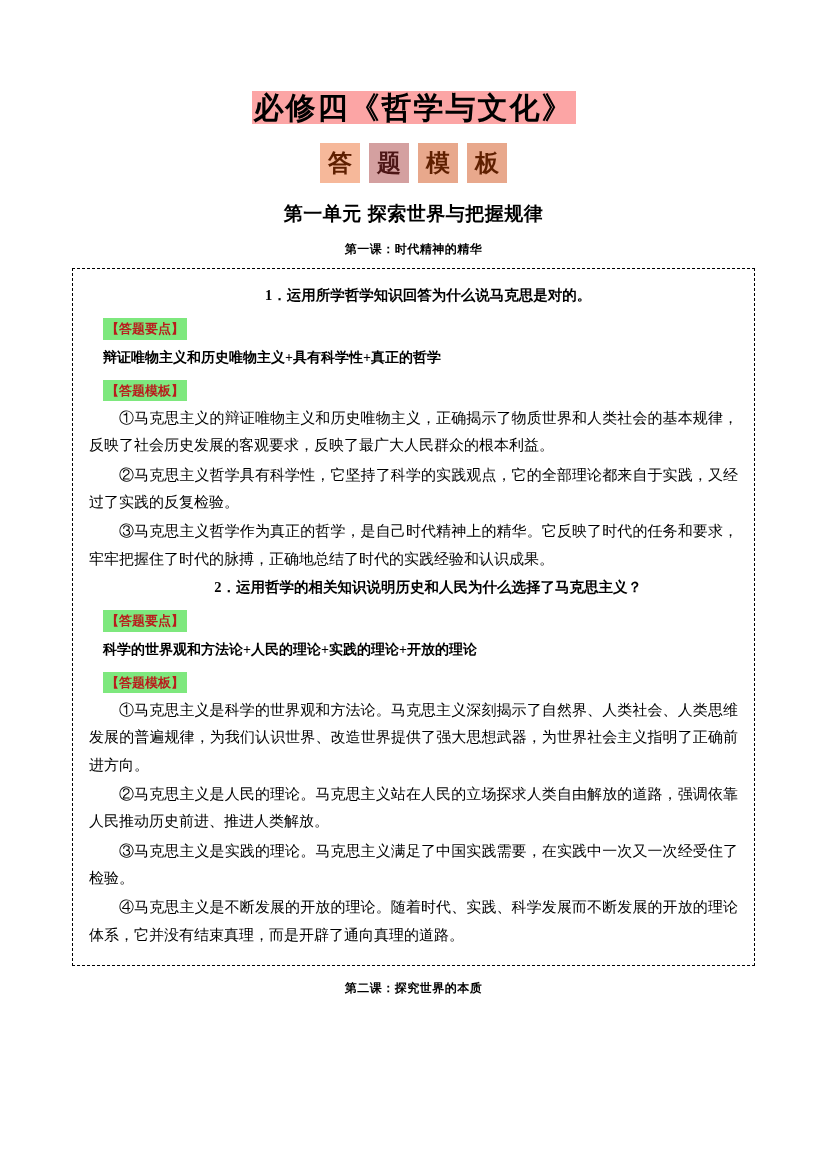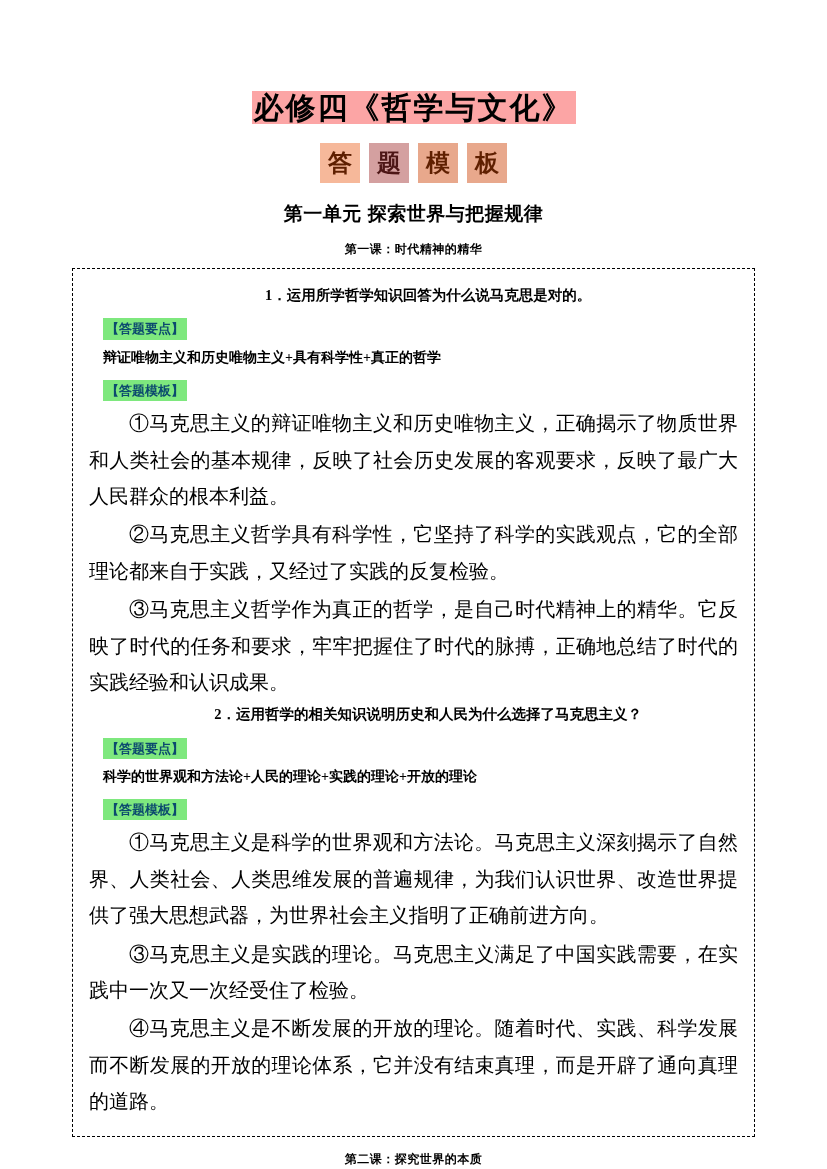--- a/index.html
+++ b/index.html
@@ -100,37 +100,37 @@
     font-weight: bold;
     line-height: 1.75;
     text-indent: 2em;
     margin: 2px 0 6px 0;
     font-family: "Liberation Serif", "DejaVu Serif", serif;
     text-align: center;
   }
   .tag {
     display: inline-block;
     background: #7ee87e;
-    color: #0c4a6e;
+    color: #b91c1c;
     font-size: 13px;
     font-weight: bold;
     padding: 1px 3px;
     margin: 4px 0 4px 14px;
     font-family: "Liberation Serif", "DejaVu Serif", serif;
     line-height: 1.5;
   }
   .keypoints {
     font-size: 14px;
     font-weight: bold;
     line-height: 1.7;
     margin: 2px 0 6px 14px;
     font-family: "Liberation Serif", "DejaVu Serif", serif;
   }
   .para {
-    font-size: 20px;
+    font-size: 15px;
     line-height: 1.82;
     text-indent: 2em;
     margin: 0 0 2px 0;
     font-family: "Liberation Serif", "DejaVu Serif", serif;
     text-align: justify;
   }
   .tag-wrap { line-height: 1; }
 </style>
 </head>
 <body>
@@ -168,20 +168,21 @@
 
     <div class="q-line">2．运用哲学的相关知识说明历史和人民为什么选择了马克思主义？</div>
     <div class="tag-wrap">
       <span class="tag">【答题要点】</span>
     </div>
     <div class="keypoints">科学的世界观和方法论+人民的理论+实践的理论+开放的理论</div>
     <div class="tag-wrap">
       <span class="tag">【答题模板】</span>
     </div>
     <p class="para">①马克思主义是科学的世界观和方法论。马克思主义深刻揭示了自然界、人类社会、人类思维发展的普遍规律，为我们认识世界、改造世界提供了强大思想武器，为世界社会主义指明了正确前进方向。</p>
+    <p class="para">②马克思主义是人民的理论。马克思主义站在人民的立场探求人类自由解放的道路，强调依靠人民推动历史前进、推进人类解放。</p>
     <p class="para">③马克思主义是实践的理论。马克思主义满足了中国实践需要，在实践中一次又一次经受住了检验。</p>
     <p class="para">④马克思主义是不断发展的开放的理论。随着时代、实践、科学发展而不断发展的开放的理论体系，它并没有结束真理，而是开辟了通向真理的道路。</p>
 
   </div>
 
   <div class="lesson-heading lesson-heading-bottom">第二课：探究世界的本质</div>
 
 </div>
 
 </body></html>

